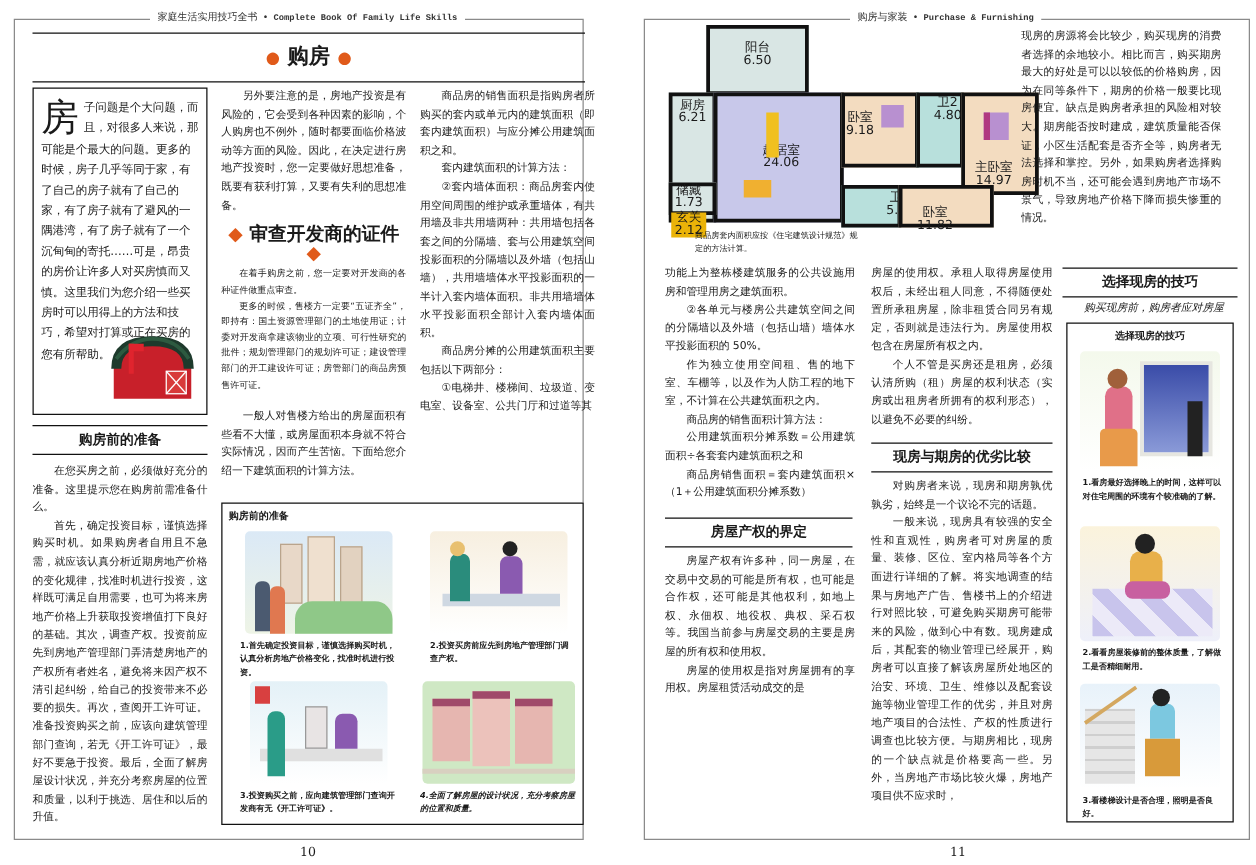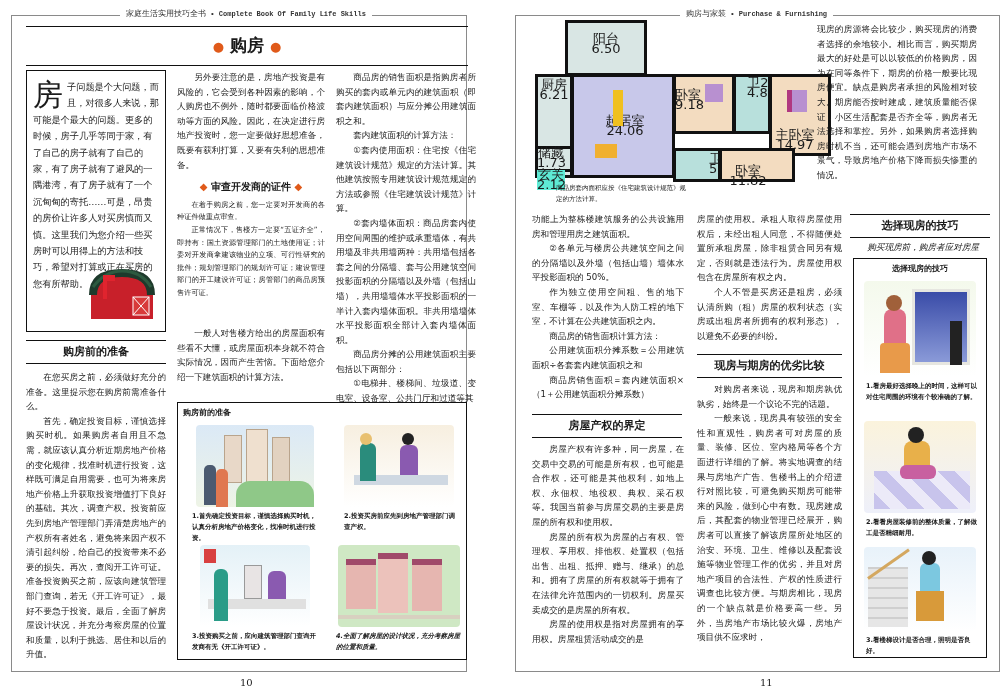--- a/index.html
+++ b/index.html
@@ -31,32 +31,32 @@
   .p.noind { text-indent: 0; }
   .small { font-size: 7.2px; line-height: 12.6px; }
 
   .intro-box { position: absolute; left: 26px; top: 70px; width: 140px; height: 262px;
         border: 1.5px solid #111; padding: 8px 6px; font-size: 9.2px; line-height: 16.4px; }
   .dropcap { float: left; font-size: 30px; line-height: 32px; margin-right: 4px; font-family: "DejaVu Serif", serif; }
   .mailbox { position: absolute; right: 6px; bottom: 6px; width: 74px; height: 58px; }
 
   .h2 { position: absolute; text-align: center; font-size: 11px; font-weight: bold;
         border-top: 1.5px solid #111; border-bottom: 1.5px solid #111; height: 24px; line-height: 22px; }
-  .h3 { text-align: center; font-size: 10px; font-weight: bold; margin: 8px 0 4px; }
+  .h3 { text-align: center; font-size: 15px; font-weight: bold; margin: 8px 0 4px; }
   .h3 .dia { color: #e05a1a; }
 
   .illus { position: absolute; border: 1.5px solid #111; background: #fff; }
   .illus .cap-title { font-size: 8px; font-weight: bold; padding: 4px 5px; }
   .pic { position: absolute; border-radius: 4px; }
   .pic-cap { position: absolute; font-size: 6.5px; line-height: 11px; font-weight: bold; }
 
   .floor { position: absolute; left: 30px; top: 20px; width: 272px; height: 162px; }
   .floor-cap { position: absolute; left: 51px; top: 183px; font-size: 6.5px; line-height: 11px; font-weight: normal; }
   .room { position: absolute; border: 3px solid #111; font-size: 7.5px; text-align: center; line-height: 11px; }
-  .rlabel { position: absolute; font-size: 13px; line-height: 10px; text-align: center; }
+  .rlabel { position: absolute; font-size: 10px; line-height: 10px; text-align: center; }
 </style>
 </head>
 <body>
 
 <div class="page" id="page-left">
   <div class="frame"></div>
   <div class="running-head">
     <span>家庭生活实用技巧全书</span><span class="dot">•</span><span class="en">Complete Book Of Family Life Skills</span>
   </div>
 
@@ -82,31 +82,30 @@
   <div class="h2" style="left:26px; top:340px; width:140px;">购房前的准备</div>
   <div class="col" style="left:26px; top:370px; width:140px;">
     <p class="p">在您买房之前，必须做好充分的准备。这里提示您在购房前需准备什么。</p>
     <p class="p">首先，确定投资目标，谨慎选择购买时机。如果购房者自用且不急需，就应该认真分析近期房地产价格的变化规律，找准时机进行投资，这样既可满足自用需要，也可为将来房地产价格上升获取投资增值打下良好的基础。其次，调查产权。投资前应先到房地产管理部门弄清楚房地产的产权所有者姓名，避免将来因产权不清引起纠纷，给自己的投资带来不必要的损失。再次，查阅开工许可证。准备投资购买之前，应该向建筑管理部门查询，若无《开工许可证》，最好不要急于投资。最后，全面了解房屋设计状况，并充分考察房屋的位置和质量，以利于挑选、居住和以后的升值。</p>
   </div>
 
   <div class="col" style="left:177px; top:70px; width:148px;">
     <p class="p">另外要注意的是，房地产投资是有风险的，它会受到各种因素的影响，个人购房也不例外，随时都要面临价格波动等方面的风险。因此，在决定进行房地产投资时，您一定要做好思想准备，既要有获利打算，又要有失利的思想准备。</p>
     <div class="h3"><span class="dia">◆ </span><span>审查开发商的证件</span><span class="dia"> ◆</span></div>
     <p class="p small">在着手购房之前，您一定要对开发商的各种证件做重点审查。</p>
-    <p class="p small">正常情况下，售楼方一定要“五证齐全”，即持有：国土资源管理部门的土地使用证；计委对开发商拿建该物业的立项、可行性研究的批件；规划管理部门的规划许可证；建设管理部门的开工建设许可证；房管部门的商品房预售许可证。</p>
+    <p class="p small">更多的时候，售楼方一定要“五证齐全”，即持有：国土资源管理部门的土地使用证；计委对开发商拿建该物业的立项、可行性研究的批件；规划管理部门的规划许可证；建设管理部门的开工建设许可证；房管部门的商品房预售许可证。</p>
   </div>
 
   <div class="col" style="left:177px; top:326px; width:148px;">
     <p class="p">一般人对售楼方给出的房屋面积有些看不大懂，或房屋面积本身就不符合实际情况，因而产生苦恼。下面给您介绍一下建筑面积的计算方法。</p>
   </div>
 
   <div class="col" style="left:336px; top:70px; width:140px;">
     <p class="p">商品房的销售面积是指购房者所购买的套内或单元内的建筑面积（即套内建筑面积）与应分摊公用建筑面积之和。</p>
     <p class="p">套内建筑面积的计算方法：</p>
-    <p class="p">①套内使用面积：住宅按《住宅建筑设计规范》规定的方法计算。其他建筑按照专用建筑设计规范规定的方法或参照《住宅建筑设计规范》计算。</p>
     <p class="p">②套内墙体面积：商品房套内使用空间周围的维护或承重墙体，有共用墙及非共用墙两种：共用墙包括各套之间的分隔墙、套与公用建筑空间投影面积的分隔墙以及外墙（包括山墙），共用墙墙体水平投影面积的一半计入套内墙体面积。非共用墙墙体水平投影面积全部计入套内墙体面积。</p>
     <p class="p">商品房分摊的公用建筑面积主要包括以下两部分：</p>
     <p class="p">①电梯井、楼梯间、垃圾道、变电室、设备室、公共门厅和过道等其</p>
   </div>
 
   <div class="illus" style="left:177px; top:402px; width:290px; height:258px;">
     <div class="cap-title">购房前的准备</div>
     <div class="pic" style="left:18px; top:22px; width:118px; height:82px; background:linear-gradient(#dbe9f6,#eef4e6);">
       <div style="position:absolute;left:28px;top:10px;width:18px;height:48px;background:#e8d8c8;border:1px solid #b9a48c;"></div>
       <div style="position:absolute;left:50px;top:4px;width:22px;height:54px;background:#efe0cf;border:1px solid #b9a48c;"></div>
@@ -162,21 +161,21 @@
     <div class="room" style="left:138px;top:54px;width:62px;height:60px;background:#f3dcc0;"></div>
     <div class="rlabel" style="left:140px;top:70px;width:26px;"><span>卧室</span><br><span>9.18</span></div>
     <div style="position:absolute;left:170px;top:64px;width:18px;height:18px;background:#b890d0;"></div>
     <div class="room" style="left:198px;top:54px;width:38px;height:60px;background:#b8e0dc;"></div>
     <div class="rlabel" style="left:212px;top:58px;width:22px;"><span>卫2</span><br><span>4.80</span></div>
     <div class="room" style="left:234px;top:54px;width:62px;height:82px;background:#f3dcc0;"></div>
     <div class="rlabel" style="left:240px;top:110px;width:40px;"><span>主卧室</span><br><span>14.97</span></div>
     <div style="position:absolute;left:252px;top:70px;width:20px;height:22px;background:#b890d0;border-left:5px solid #b03880;"></div>
     <div class="room" style="left:0;top:126px;width:38px;height:26px;background:#d9e6e4;"></div>
     <div class="rlabel" style="left:2px;top:128px;width:28px;"><span>储藏</span><br><span>1.73</span></div>
-    <div class="rlabel" style="left:2px;top:150px;width:28px;background:#5eead4;"><span>玄关</span><br><span>2.12</span></div>
+    <div class="rlabel" style="left:2px;top:150px;width:28px;background:#eab308;"><span>玄关</span><br><span>2.12</span></div>
     <div class="room" style="left:138px;top:128px;width:48px;height:34px;background:#b8e0dc;"></div>
     <div class="rlabel" style="left:142px;top:134px;width:22px;margin-left:32px;"><span>卫1</span><br><span>5.51</span></div>
     <div class="room" style="left:184px;top:128px;width:76px;height:34px;background:#f3dcc0;"></div>
     <div class="rlabel" style="left:188px;top:146px;width:50px;"><span>卧室</span> <span>11.82</span></div>
   </div>
   <div class="floor-cap" style="width:130px;">商品房套内面积应按《住宅建筑设计规范》规定的方法计算。</div>
 
   <div class="col" style="left:312px; top:22px; width:160px;">
     <p class="p noind">现房的房源将会比较少，购买现房的消费者选择的余地较小。相比而言，购买期房最大的好处是可以以较低的价格购房，因为在同等条件下，期房的价格一般要比现房便宜。缺点是购房者承担的风险相对较大。期房能否按时建成，建筑质量能否保证，小区生活配套是否齐全等，购房者无法选择和掌控。另外，如果购房者选择购房时机不当，还可能会遇到房地产市场不景气，导致房地产价格下降而损失惨重的情况。</p>
   </div>
@@ -185,21 +184,20 @@
     <p class="p noind">功能上为整栋楼建筑服务的公共设施用房和管理用房之建筑面积。</p>
     <p class="p">②各单元与楼房公共建筑空间之间的分隔墙以及外墙（包括山墙）墙体水平投影面积的 50%。</p>
     <p class="p">作为独立使用空间租、售的地下室、车棚等，以及作为人防工程的地下室，不计算在公共建筑面积之内。</p>
     <p class="p">商品房的销售面积计算方法：</p>
     <p class="p">公用建筑面积分摊系数＝公用建筑面积÷各套套内建筑面积之和</p>
     <p class="p">商品房销售面积＝套内建筑面积×（1＋公用建筑面积分摊系数）</p>
   </div>
   <div class="h2" style="left:27px; top:414px; width:150px;">房屋产权的界定</div>
   <div class="col" style="left:27px; top:442px; width:152px;">
     <p class="p">房屋产权有许多种，同一房屋，在交易中交易的可能是所有权，也可能是合作权，还可能是其他权利，如地上权、永佃权、地役权、典权、采石权等。我国当前参与房屋交易的主要是房屋的所有权和使用权。</p>
-    <p class="p">房屋的所有权为房屋的占有权、管理权、享用权、排他权、处置权（包括出售、出租、抵押、赠与、继承）的总和。拥有了房屋的所有权就等于拥有了在法律允许范围内的一切权利。房屋买卖成交的是房屋的所有权。</p>
     <p class="p">房屋的使用权是指对房屋拥有的享用权。房屋租赁活动成交的是</p>
   </div>
 
   <div class="col" style="left:192px; top:212px; width:145px;">
     <p class="p noind">房屋的使用权。承租人取得房屋使用权后，未经出租人同意，不得随便处置所承租房屋，除非租赁合同另有规定，否则就是违法行为。房屋使用权包含在房屋所有权之内。</p>
     <p class="p">个人不管是买房还是租房，必须认清所购（租）房屋的权利状态（实房或出租房者所拥有的权利形态），以避免不必要的纠纷。</p>
   </div>
   <div class="h2" style="left:192px; top:354px; width:145px;">现房与期房的优劣比较</div>
   <div class="col" style="left:192px; top:382px; width:145px;">
     <p class="p">对购房者来说，现房和期房孰优孰劣，始终是一个议论不完的话题。</p>

